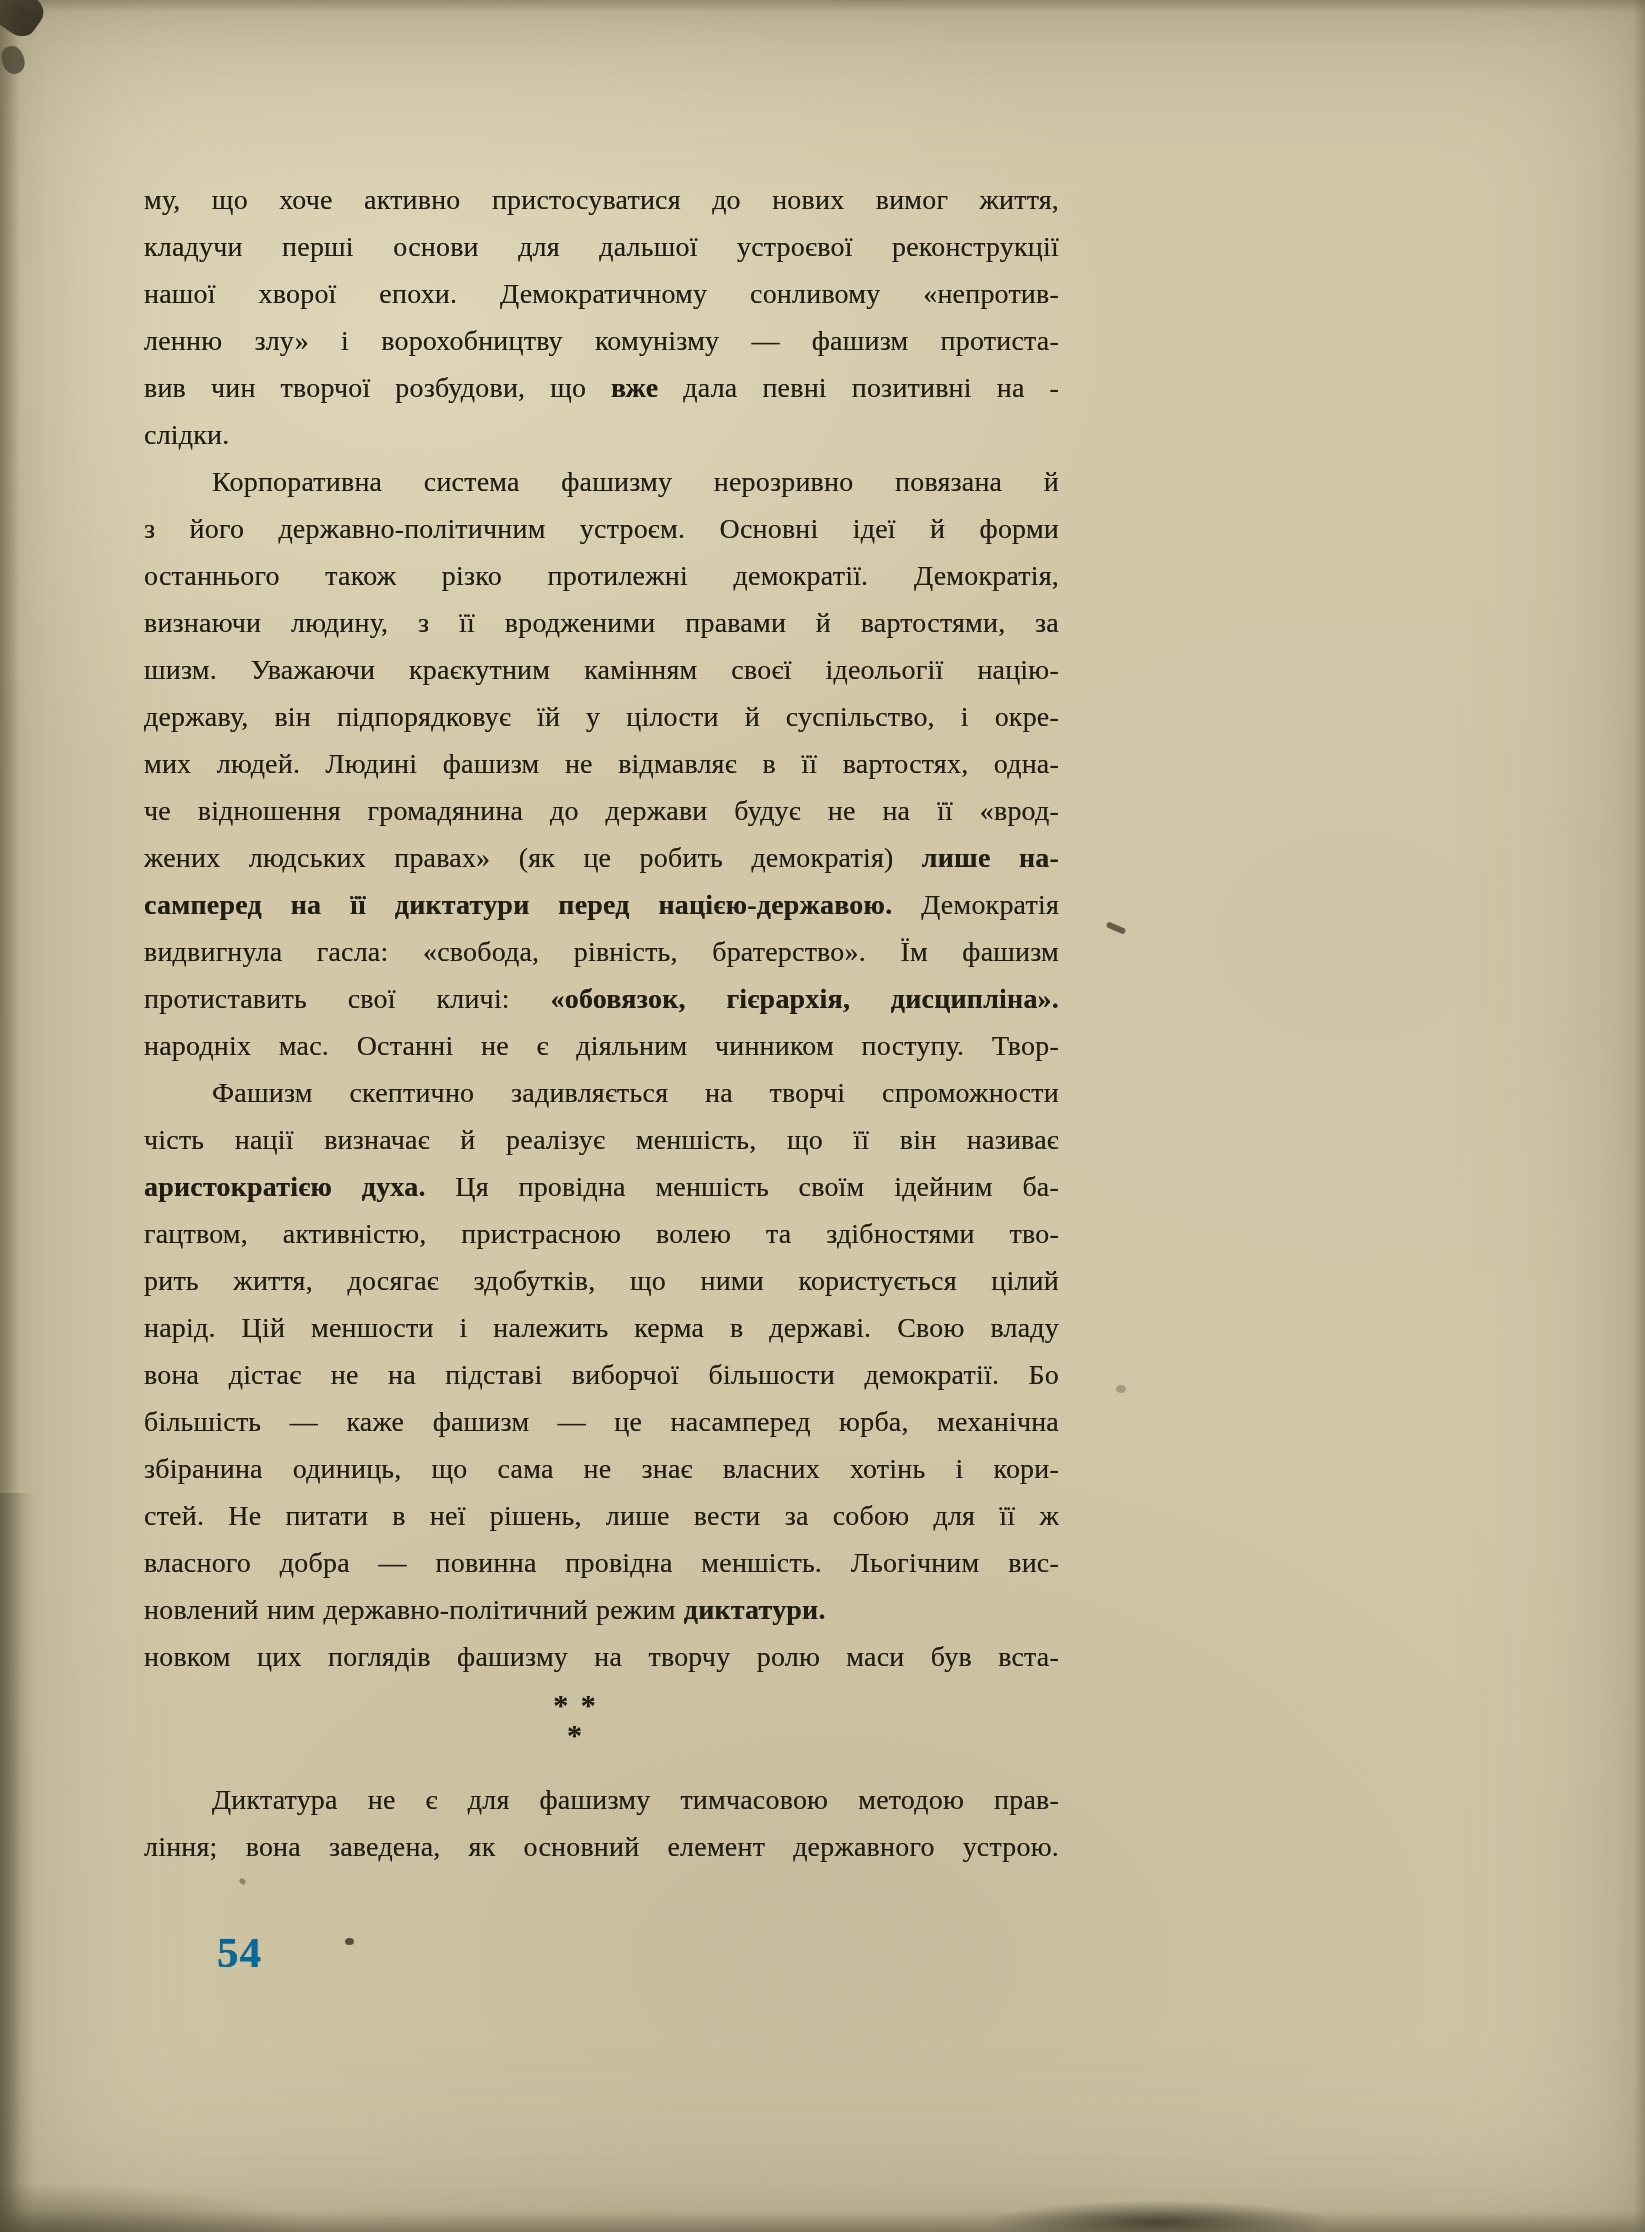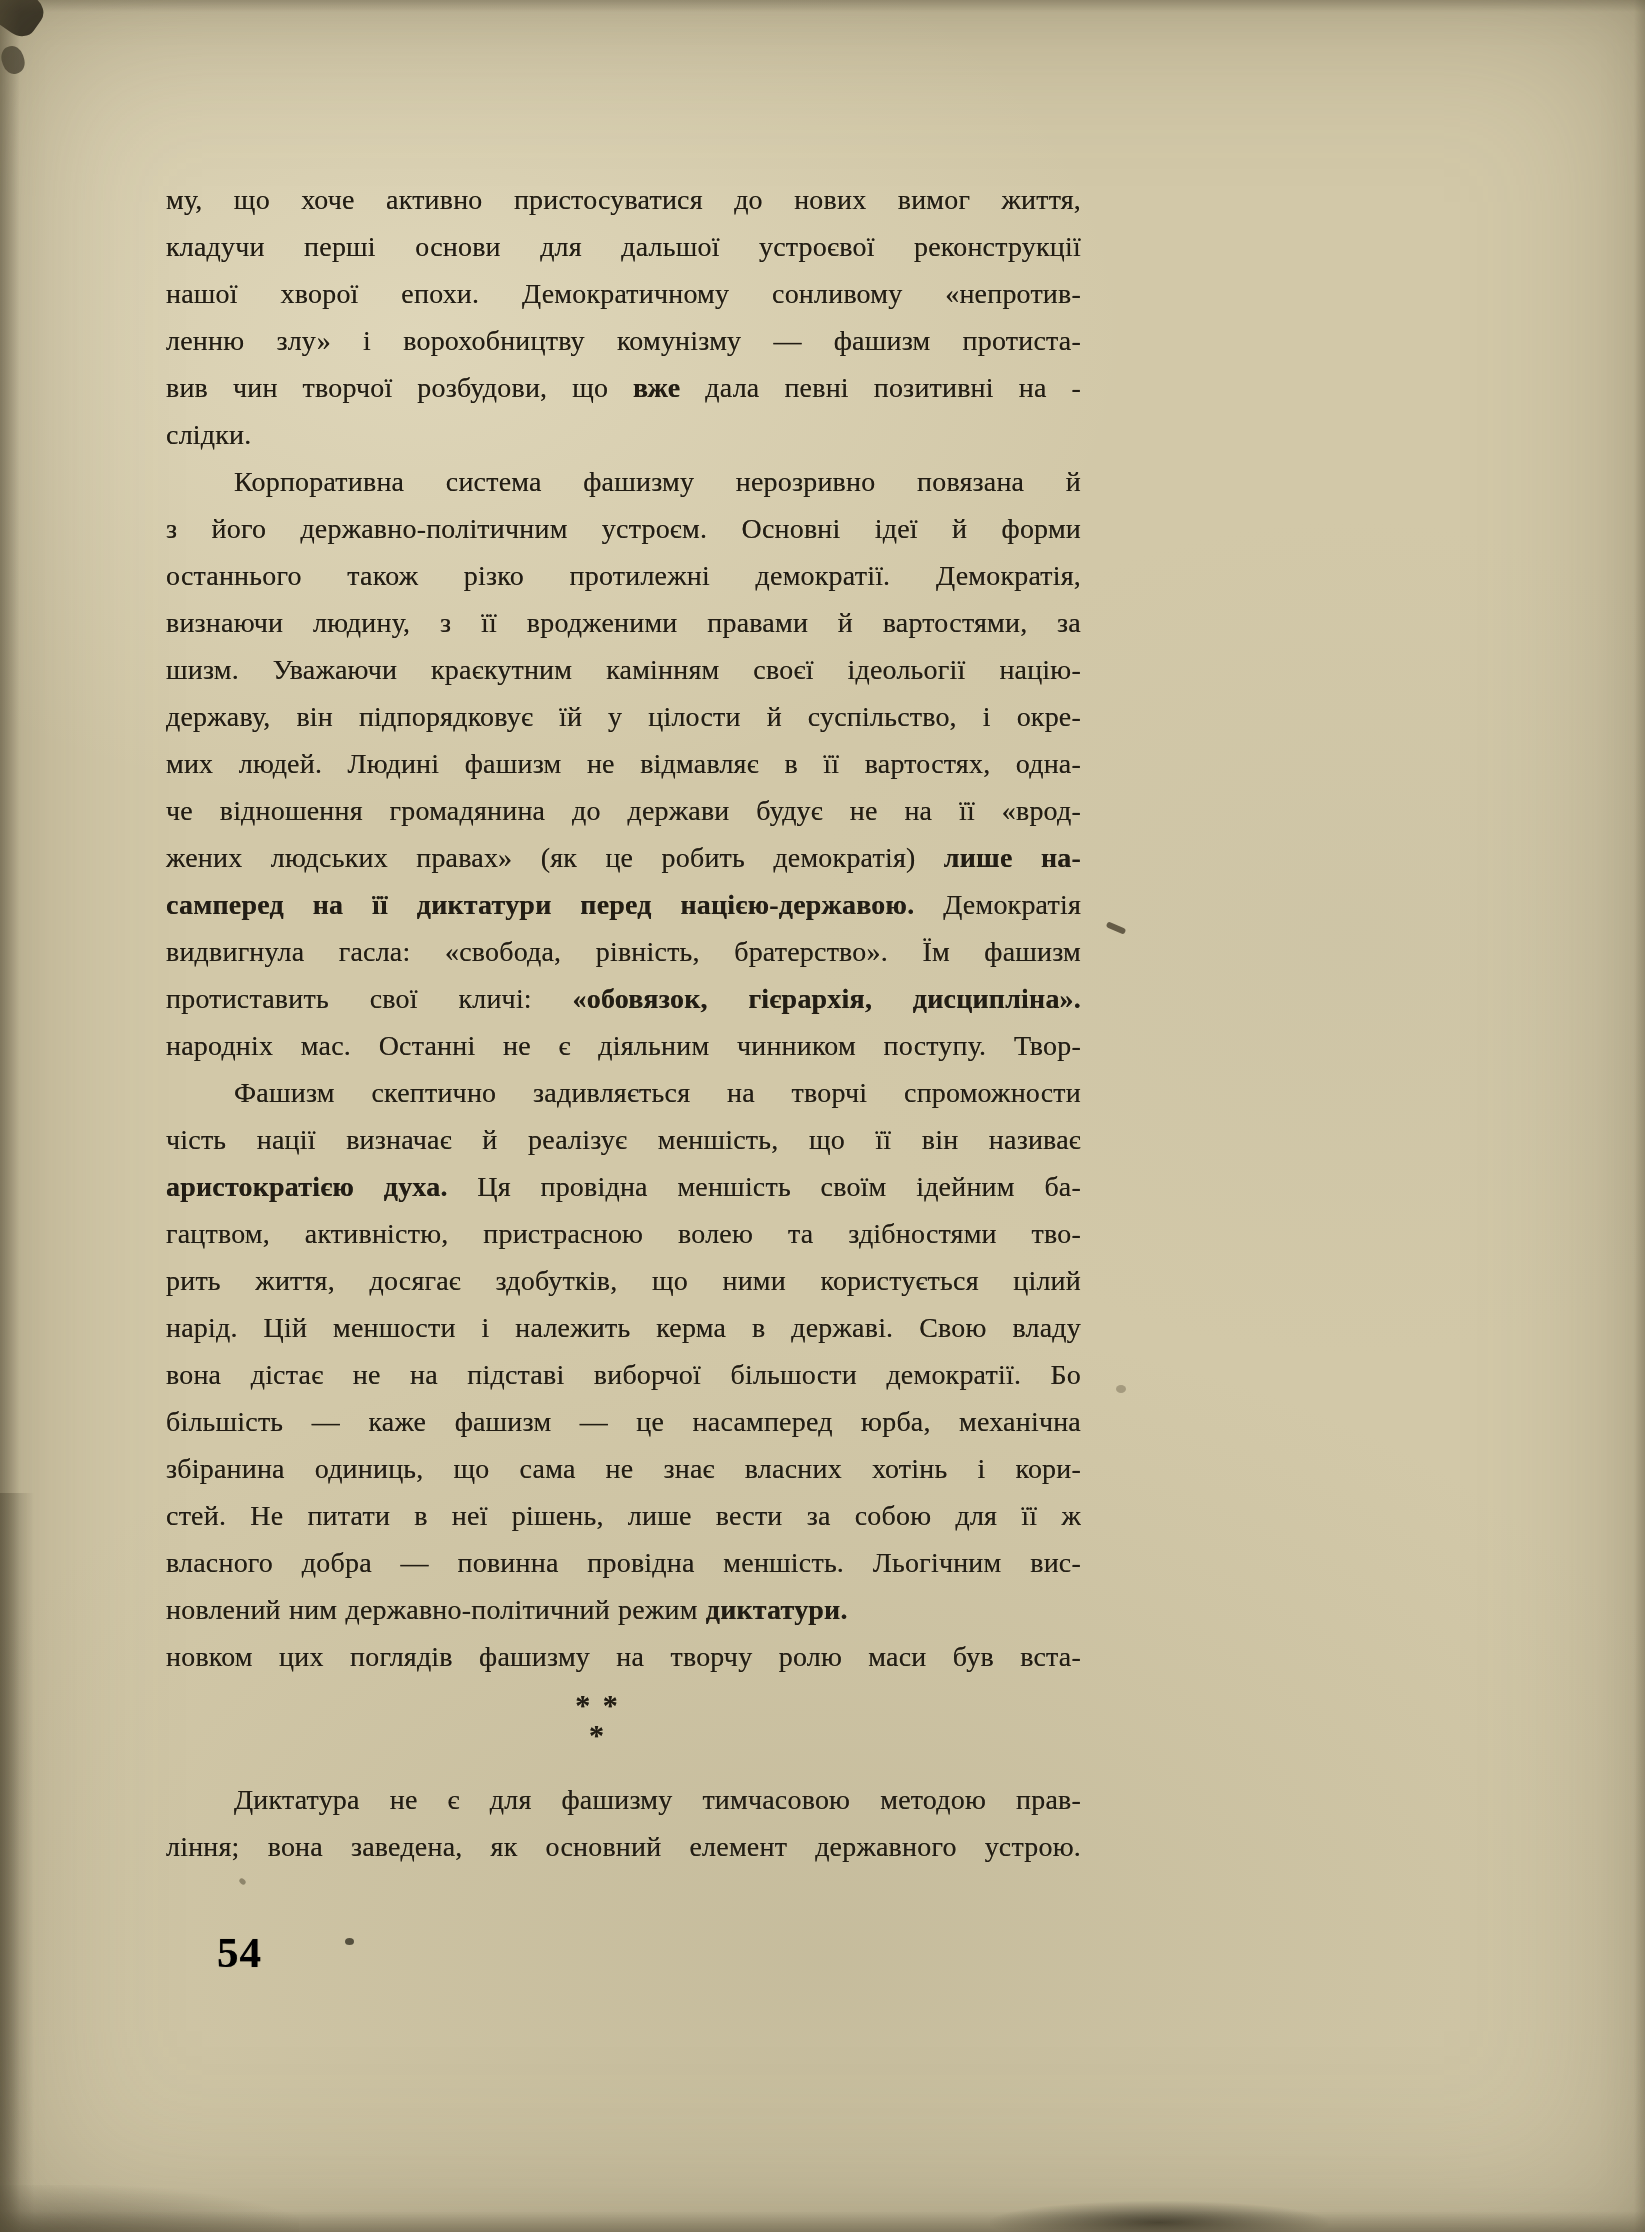--- a/index.html
+++ b/index.html
@@ -41,42 +41,42 @@
     background:radial-gradient(ellipse at 50% 60%, rgba(44,41,31,0.85), rgba(44,41,31,0) 72%);}
   .bottom-left-shade{left:0;top:2185px;width:299px;height:48px;
     background:radial-gradient(ellipse at 10% 100%, rgba(60,54,39,0.55), rgba(60,54,39,0) 75%);}
   .speck-dash{left:1106px;top:925px;width:20px;height:6px;background:#655c47;
     border-radius:3px;transform:rotate(24deg);}
   .speck-dot{left:345px;top:1938px;width:9px;height:7px;background:#55503e;border-radius:50%;}
   .speck-faint-1{left:1116px;top:1385px;width:10px;height:8px;background:rgba(120,110,85,0.5);border-radius:50%;}
   .speck-faint-2{left:239px;top:1879px;width:7px;height:5px;background:rgba(90,82,60,0.55);border-radius:50%;transform:rotate(40deg);}
 
   .text-block{
-    position:absolute;left:166px;top:176px;width:915px;
+    position:absolute;left:144px;top:176px;width:915px;
     font-size:28px;line-height:47px;color:#221d14;
     letter-spacing:0.2px;word-spacing:1px;
     text-shadow:0 0 0.6px rgba(34,29,20,0.65);
   }
   .line{
     height:47px;
     text-align:justify;text-align-last:justify;
     white-space:normal;
   }
   .line.indent{padding-left:68px;}
   .line.short{text-align-last:left;}
   .b{font-weight:700;}
   .asterism{
     height:78px;padding-top:10px;margin-bottom:8px;
     text-align:center;font-weight:700;font-size:30px;line-height:30px;
     transform:translateX(-26px);
     letter-spacing:2px;
   }
   .page-number{
     position:absolute;left:217px;top:1928px;
-    font-size:43px;font-weight:700;color:#000000;
+    font-size:43px;font-weight:700;color:#0369a1;
     letter-spacing:1px;
     text-shadow:0 0 0.7px rgba(34,29,20,0.7);
   }
 </style>
 </head>
 <body style="background-color: rgb(209, 199, 167);">
 
 <div class="paper"></div>
 
 <div class="artifact corner-mark-1"></div>

